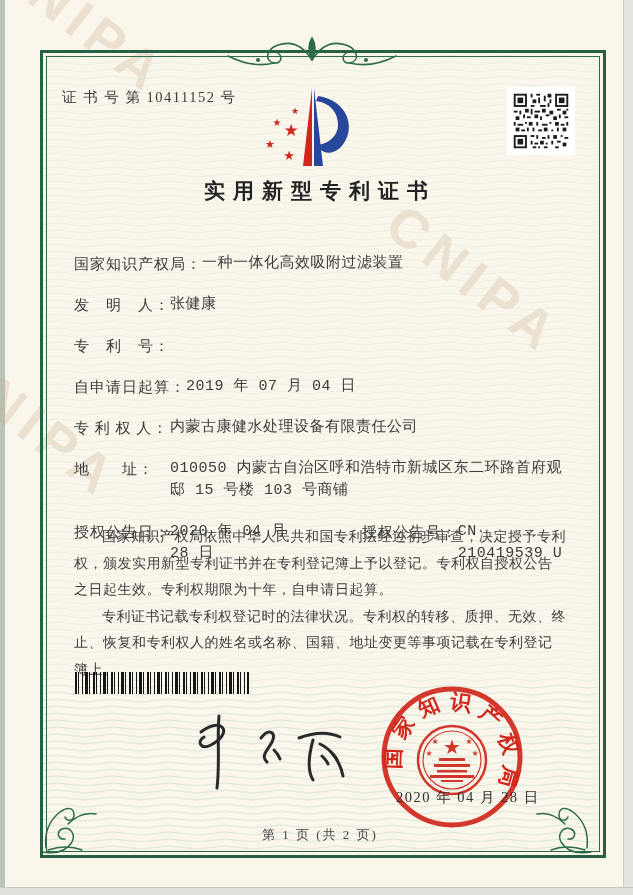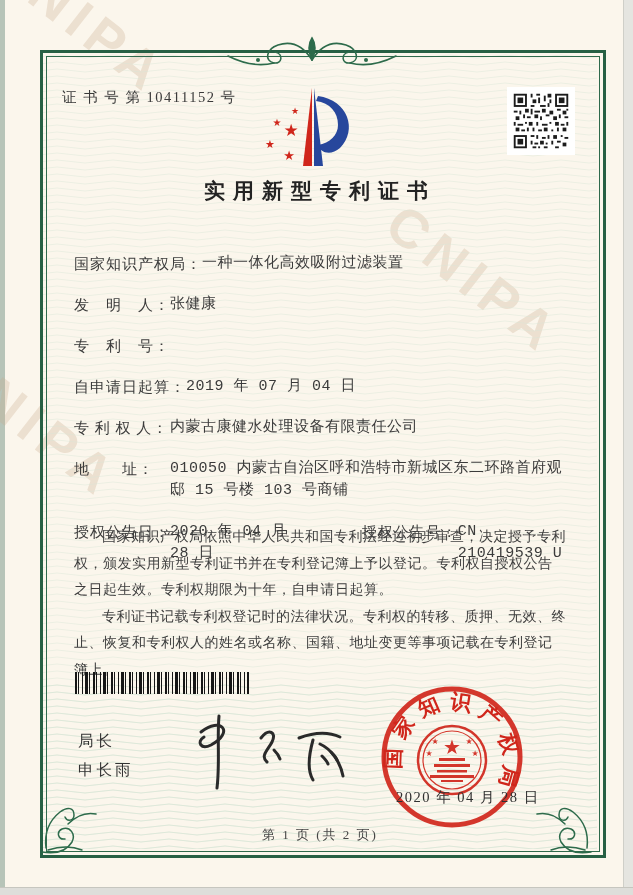--- a/index.html
+++ b/index.html
@@ -281,24 +281,20 @@
       </div>
     </div>
 
     <div class="paras">
       <p>国家知识产权局依照中华人民共和国专利法经过初步审查，决定授予专利权，颁发实用新型专利证书并在专利登记簿上予以登记。专利权自授权公告之日起生效。专利权期限为十年，自申请日起算。</p>
       <p>专利证书记载专利权登记时的法律状况。专利权的转移、质押、无效、终止、恢复和专利权人的姓名或名称、国籍、地址变更等事项记载在专利登记簿上。</p>
     </div>
 
     <div class="barcode"></div>
 
-    <div class="signer">
-      <div>局长</div>
-      <div>申长雨</div>
-    </div>
 
     <svg class="signature" width="195" height="88" viewBox="0 0 195 88">
       <g stroke="#2a2a2a" fill="none" stroke-width="3" stroke-linecap="round" stroke-linejoin="round">
         <path d="M56,8 C54,30 57,56 54,80"></path>
         <path d="M38,24 C58,8 72,24 48,37 C38,42 33,34 41,29"></path>
         <path d="M98,30 C106,20 114,24 109,34 C105,42 97,48 104,54"></path>
         <path d="M111,42 C114,45 116,48 117,51"></path>
         <path d="M136,30 C152,24 166,24 177,29"></path>
         <path d="M150,32 C145,50 145,64 150,72"></path>
         <path d="M157,36 C168,41 177,53 180,68"></path>

